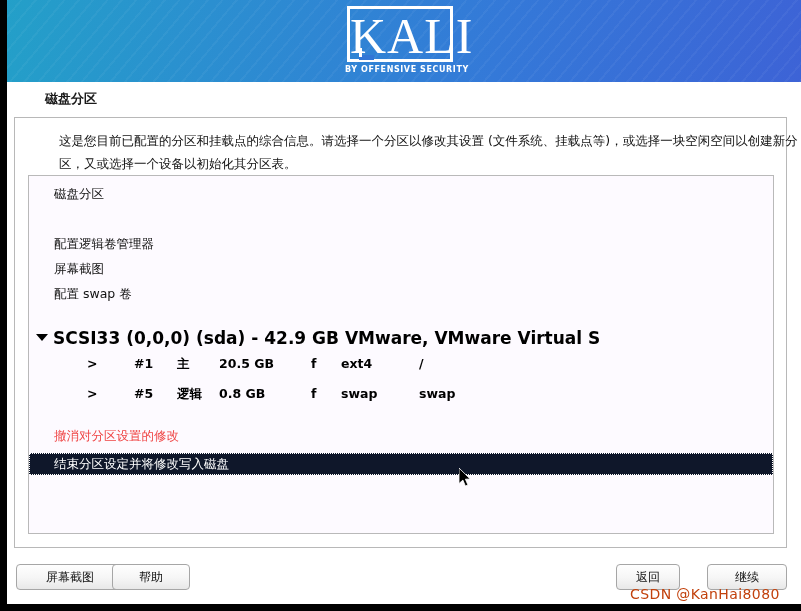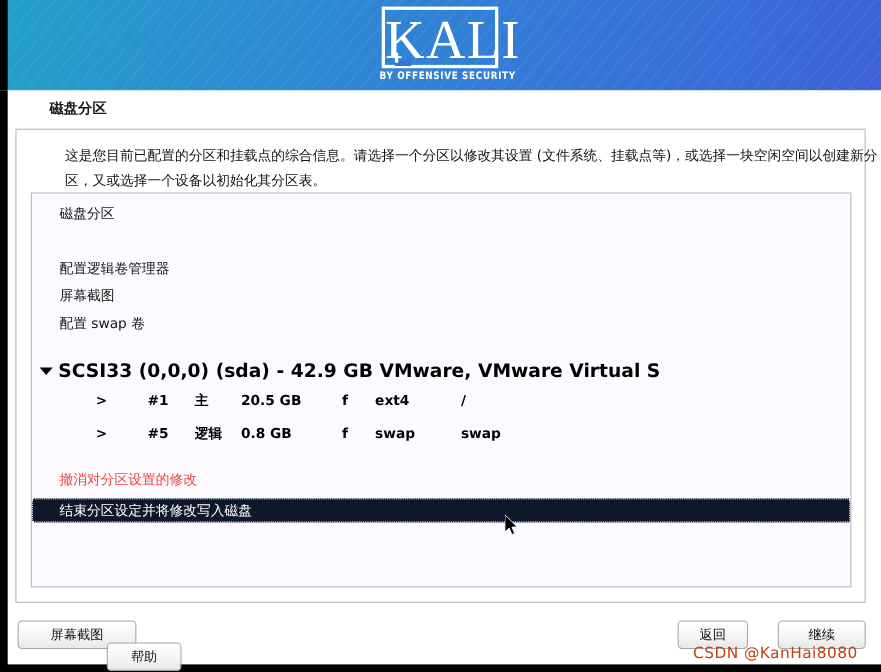--- a/index.html
+++ b/index.html
@@ -268,21 +268,21 @@
     font-family: "DejaVu Sans", "Liberation Sans", sans-serif;
     font-size: 12px;
     line-height: 24px;
     text-align: center;
     color: #111111;
     box-sizing: border-box;
     padding: 0;
     white-space: nowrap;
   }
   #btn-screenshot { left: 16px;  top: 564px; width: 108px; }
-  #btn-help       { left: 97px; top: 564px; width: 68px; margin-top: 20px; }
+  #btn-help       { left: 112px; top: 564px; width: 78px; }
   #btn-back       { left: 616px; top: 564px; width: 64px; }
   #btn-continue   { left: 707px; top: 564px; width: 80px; }
 
   
   #watermark {
     position: absolute;
     left: 630px;
     top: 586px;
     font-size: 14px;
     line-height: 16px;

